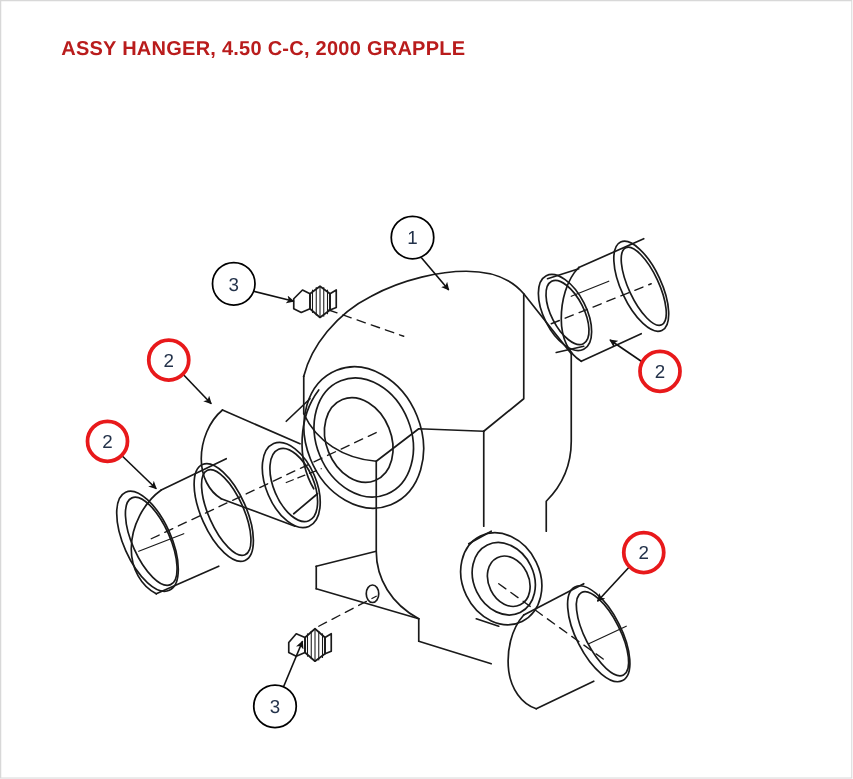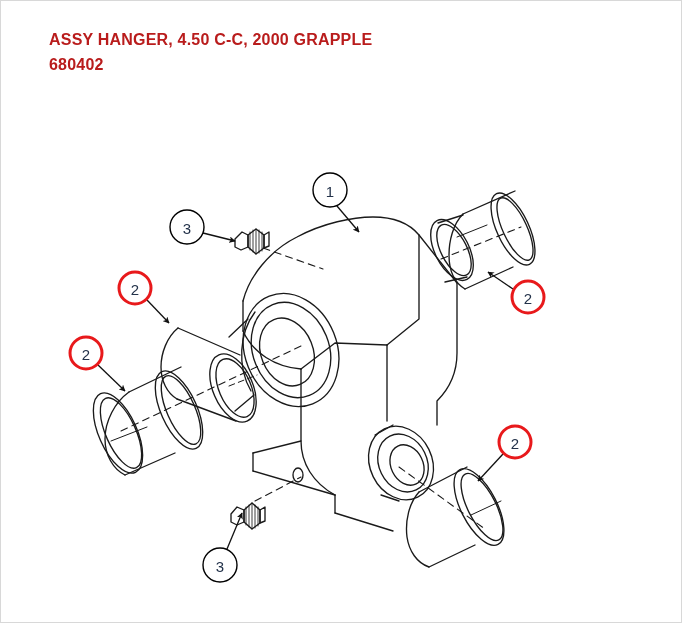--- a/index.html
+++ b/index.html
@@ -49,21 +49,20 @@
     dominant-baseline: central;
   }
 </style>
 </head>
 <body>
 
 <div id="page">
 
   <div id="title-block">
     <div class="title-line">ASSY HANGER, 4.50 C-C, 2000 GRAPPLE</div>
-    <div class="title-line">680402</div>
   </div>
 
   <svg id="drawing" viewBox="0 0 682 623" xmlns="http://www.w3.org/2000/svg">
     <defs>
       <marker id="arrowFilled" viewBox="0 0 10 10" refX="9" refY="5" markerWidth="5" markerHeight="5" orient="auto-start-reverse">
         <path d="M 0 0 L 10 5 L 0 10 L 2.6 5 z" fill="#111111"></path>
       </marker>
     </defs>
 
     <g id="geometry" fill="none" stroke="#1a1a1a" stroke-width="1.35" stroke-linejoin="round" stroke-linecap="round">

